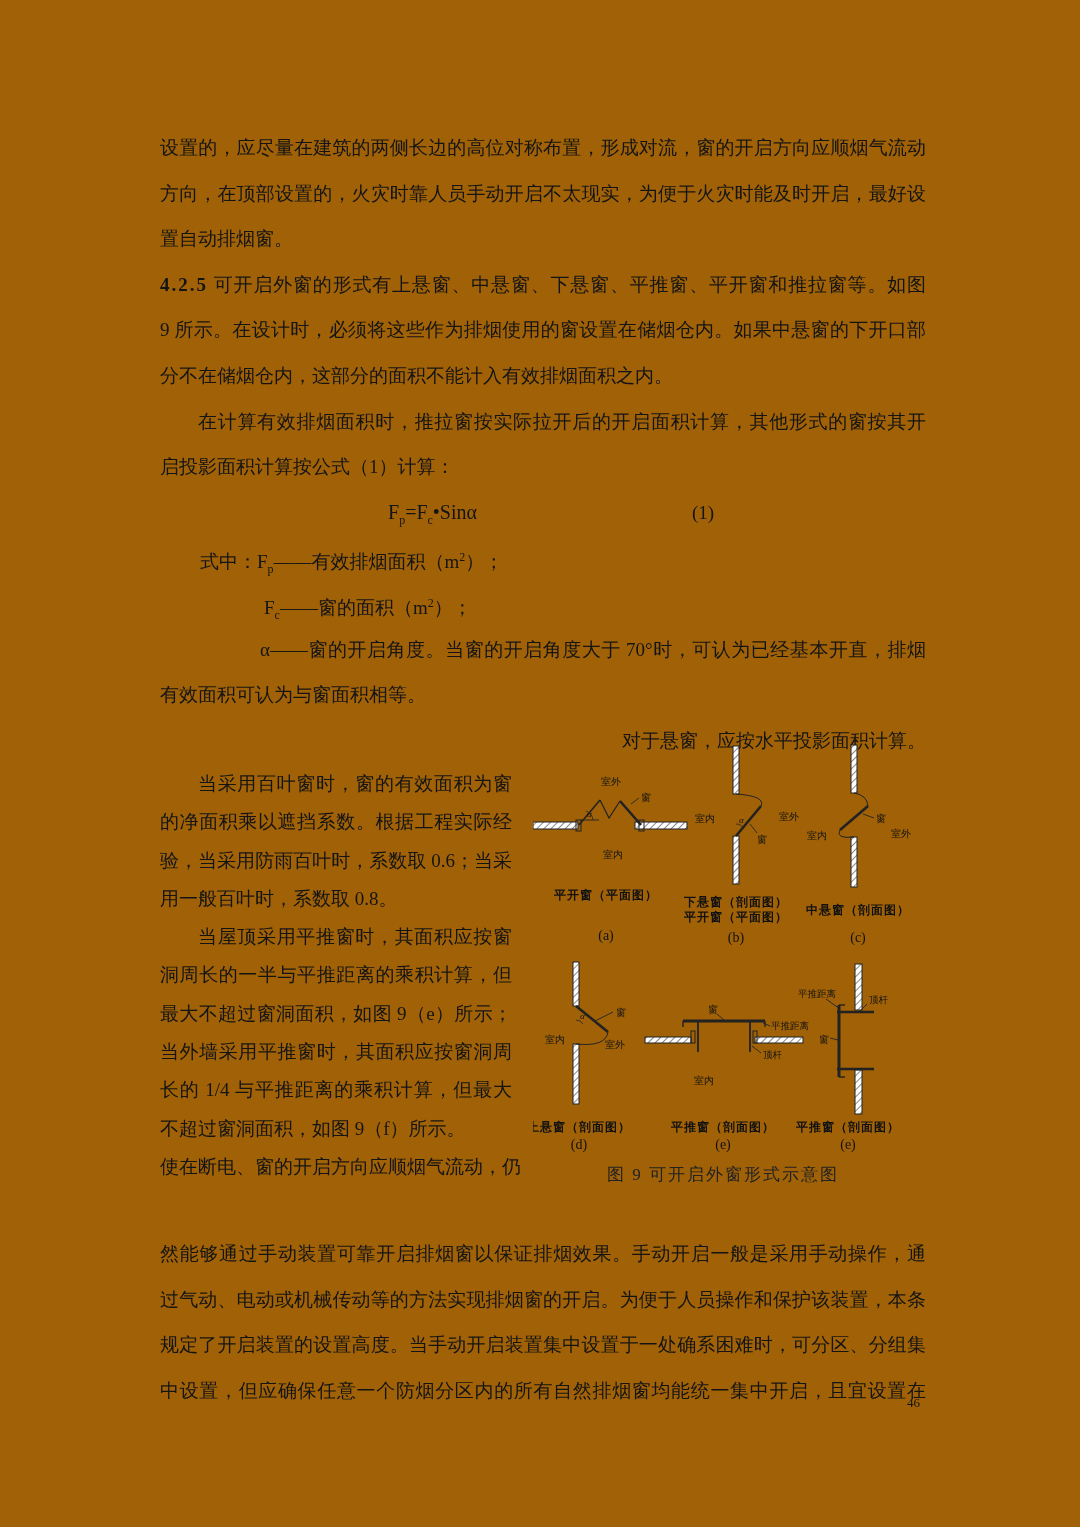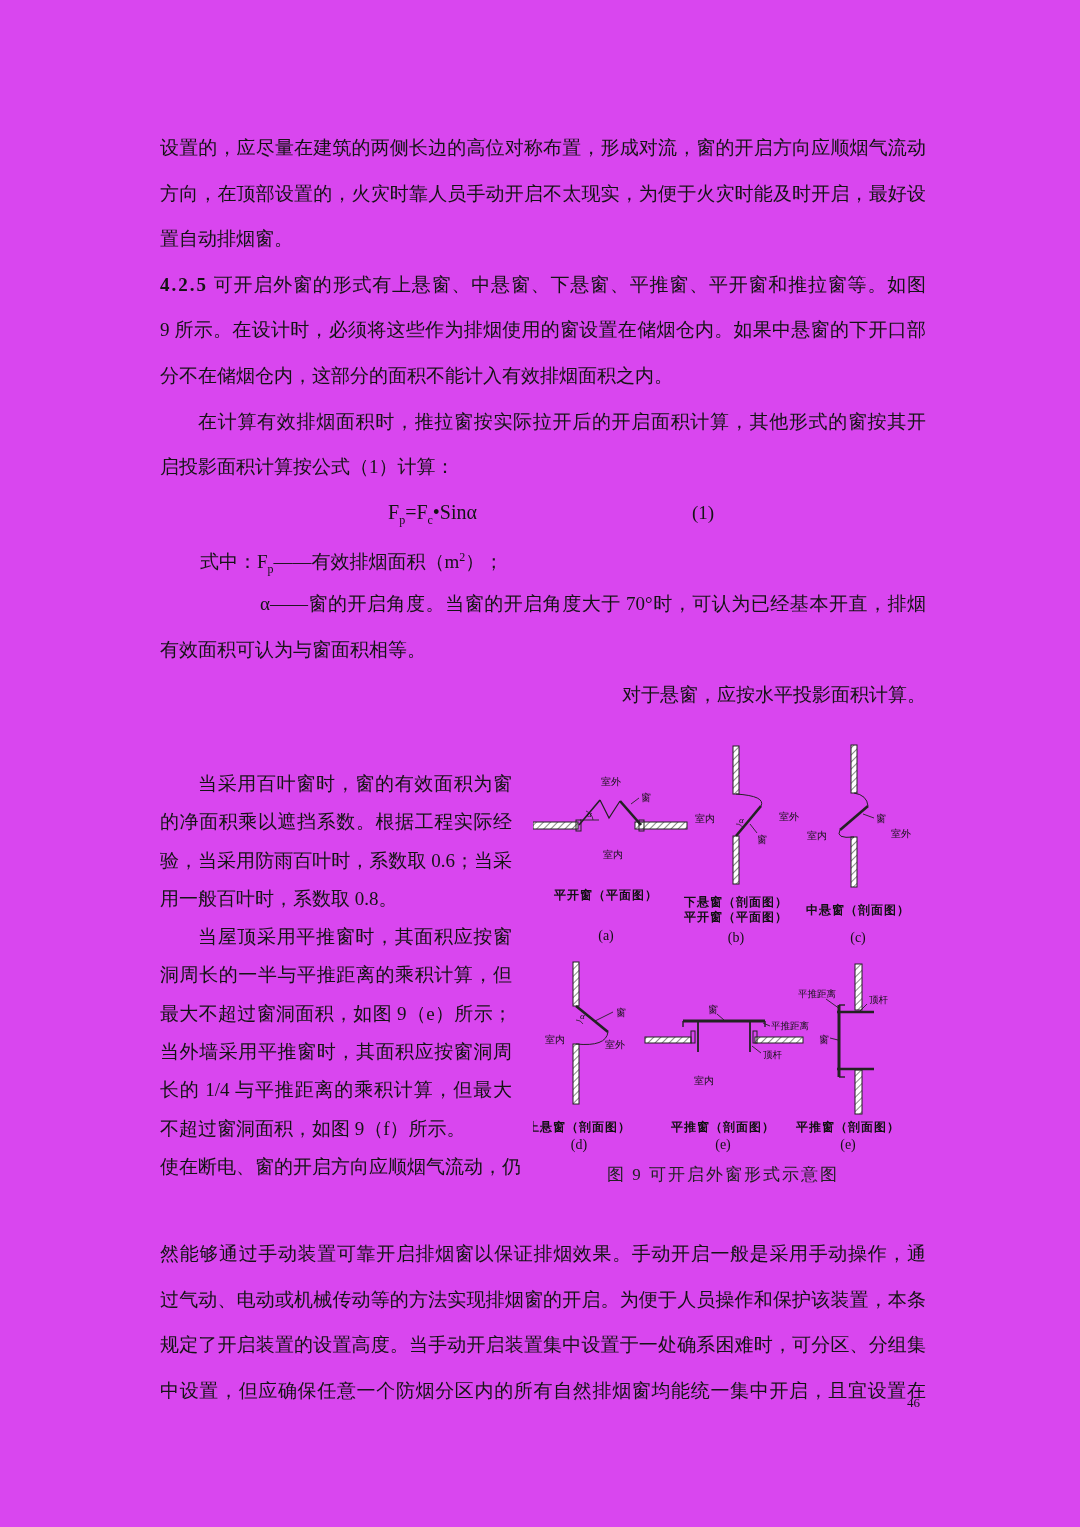--- a/index.html
+++ b/index.html
@@ -1,20 +1,20 @@
 <!DOCTYPE html>
 <html><head>
 <meta charset="utf-8">
 <style>
   html,body{margin:0;padding:0;background:#9a9a9a;}
   .page{
     position:relative;
     width:1080px;height:1527px;
     margin:0 auto;
-    background:#d946ef;
+    background:#a16207;
     overflow:hidden;
     font-family:"Liberation Serif","DejaVu Serif",serif;
     color:#141414;
   }
   .blockA{position:absolute;left:160px;top:125px;width:766px;}
   .blockB{position:absolute;left:160px;top:765px;width:352px;}
   .blockC{position:absolute;left:160px;top:1231px;width:766px;}
   .ln{font-size:19px;height:45.6px;line-height:45.6px;white-space:nowrap;}
   .blockB .ln{height:38.3px;line-height:38.3px;}
   .j{text-align:justify;text-align-last:justify;}
@@ -56,20 +56,23 @@
     <div class="ln">分不在储烟仓内，这部分的面积不能计入有效排烟面积之内。</div>
     <div class="ln j i2">在计算有效排烟面积时，推拉窗按实际拉开后的开启面积计算，其他形式的窗按其开</div>
     <div class="ln">启投影面积计算按公式（1）计算：</div>
     <div class="ln formula-row">
       <span class="f-main"><span>F</span><sub>p</sub><span>=F</span><sub>c</sub><span>•Sinα</span></span>
       <span class="f-num">(1)</span>
     </div>
     <div class="ln iW">
       <span>式中：</span><span>F</span><sub>p</sub><span>——有效排烟面积（m</span><sup>2</sup><span>）；</span>
     </div>
+    <div class="ln iF">
+      <span>F</span><sub>c</sub><span>——窗的面积（m</span><sup>2</sup><span>）；</span>
+    </div>
     <div class="ln j iA">α——窗的开启角度。当窗的开启角度大于 70°时，可认为已经基本开直，排烟</div>
     <div class="ln">有效面积可认为与窗面积相等。</div>
     <div class="ln i2">对于悬窗，应按水平投影面积计算。</div>
   </div>
 
   <div class="blockB">
     <div class="ln j i2">当采用百叶窗时，窗的有效面积为窗</div>
     <div class="ln j">的净面积乘以遮挡系数。根据工程实际经</div>
     <div class="ln j">验，当采用防雨百叶时，系数取 0.6；当采</div>
     <div class="ln">用一般百叶时，系数取 0.8。</div>

